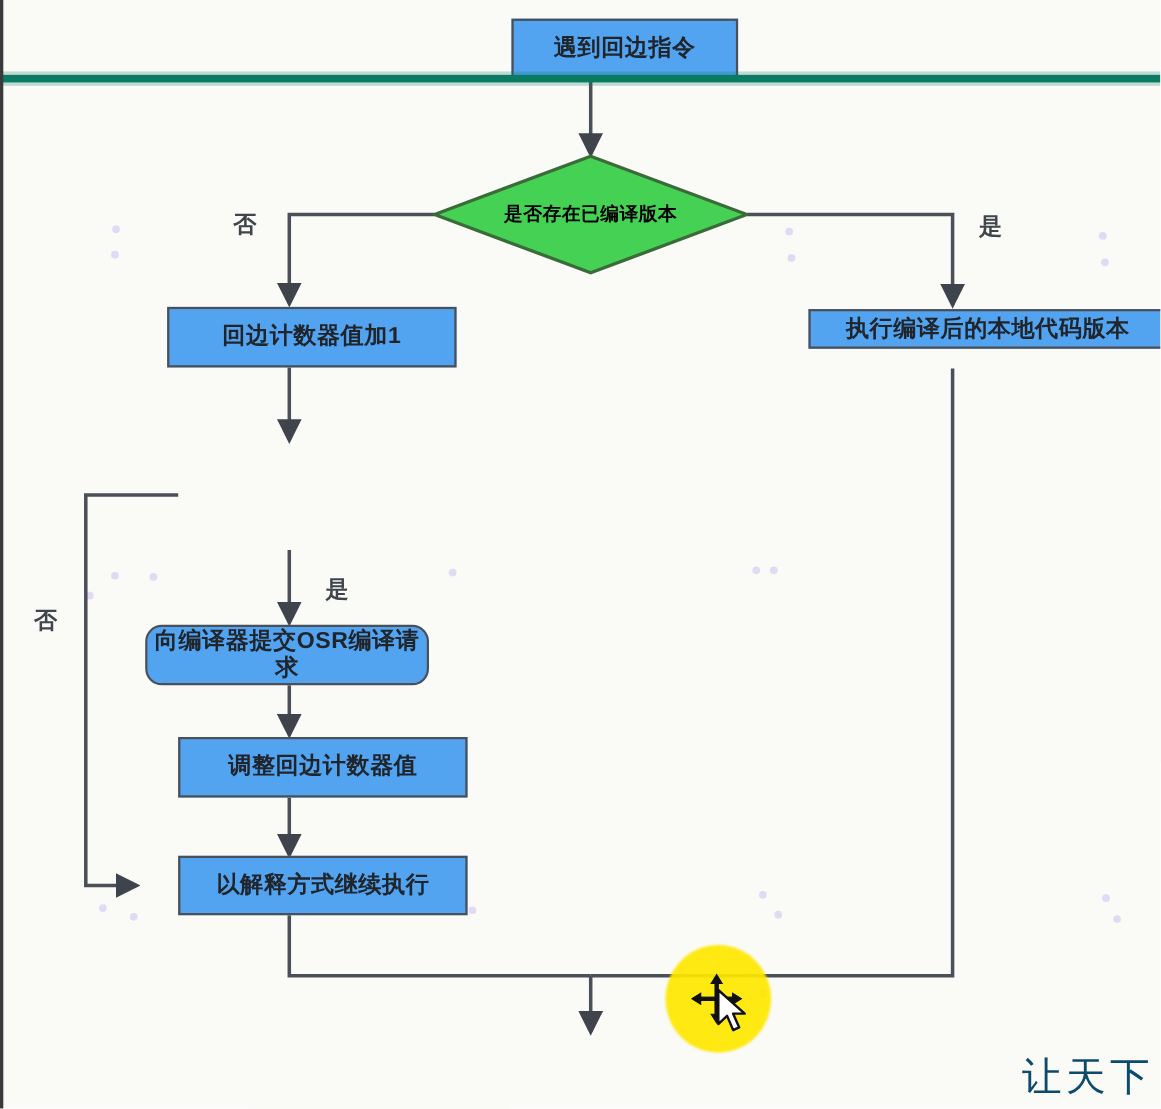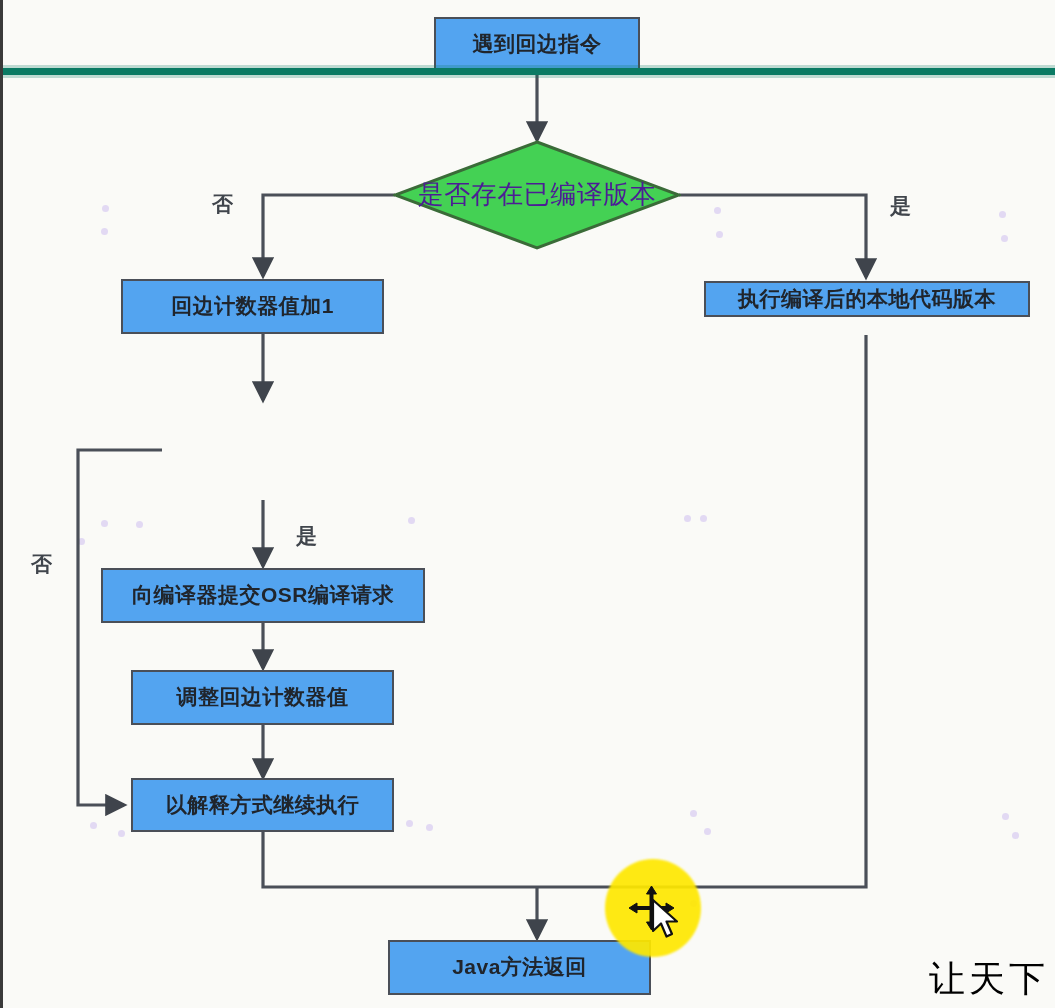--- a/index.html
+++ b/index.html
@@ -54,20 +54,21 @@
   
   .node {
     position: absolute;
     box-sizing: border-box;
     display: flex;
     align-items: center;
     justify-content: center;
     text-align: center;
     color: #20252c;
     z-index: 20;
+    margin-left: 31px;
   }
   .proc {
     background: #53a4f0;
     border: 2px solid #4a4f58;
     font-size: 21px;
     font-weight: bold;
     letter-spacing: 0.5px;
     line-height: 1.15;
   }
   .decision-wrap {
@@ -80,23 +81,23 @@
     display: block;
   }
   .decision-label {
     position: absolute;
     left: 0; top: 0;
     width: 100%; height: 100%;
     display: flex;
     align-items: center;
     justify-content: center;
     text-align: center;
-    font-size: 26px;
-    font-weight: normal;
-    color: #4c1d95;
+    font-size: 17px;
+    font-weight: bold;
+    color: #000000;
     line-height: 1.15;
     letter-spacing: 0.5px;
   }
 
   
   .edges {
     position: absolute;
     left: 0; top: 0;
     width: 1055px; height: 1008px;
     z-index: 10;
@@ -134,21 +135,21 @@
     z-index: 60;
   }
 
   
   .watermark {
     position: absolute;
     right: 6px;
     bottom: 4px;
     font-family: "Liberation Serif", "DejaVu Serif", serif;
     font-size: 36px;
-    color: #000000;
+    color: #0c4a6e;
     z-index: 8;
     white-space: nowrap;
     letter-spacing: 4px;
   }
 </style>
 </head>
 <body>
 
 <div id="canvas">
 
@@ -227,35 +228,32 @@
 
   <div class="node proc" style="left:121px;top:279px;width:263px;height:55px;">
     <span>回边计数器值加1</span>
   </div>
 
   <div class="node proc" style="left:704px;top:281px;width:326px;height:36px;">
     <span>执行编译后的本地代码版本</span>
   </div>
 
 
-  <div class="node proc" style="left:101px;top:568px;width:324px;height:55px;">
+  <div class="node proc" style="left:101px;top:568px;width:258px;height:55px;border-radius:15px;">
     <span>向编译器提交OSR编译请求</span>
   </div>
 
   <div class="node proc" style="left:131px;top:778px;width:263px;height:54px;">
     <span>以解释方式继续执行</span>
   </div>
 
   <div class="node proc" style="left:131px;top:670px;width:263px;height:55px;">
     <span>调整回边计数器值</span>
   </div>
 
-  <div class="node proc" style="left:388px;top:940px;width:263px;height:55px;">
-    <span>Java方法返回</span>
-  </div>
 
   <div class="click-halo" style="left:605px;top:859px;width:96px;height:98px;"></div>
 
   <svg class="cursor" style="left:628px;top:884px;" width="50" height="50" viewBox="0 0 50 50" xmlns="http://www.w3.org/2000/svg">
     <g fill="#111111" stroke="#111111" stroke-width="1">
 
       <rect x="22" y="8" width="3" height="32"></rect>
 
       <rect x="7" y="22.5" width="33" height="3"></rect>
 

